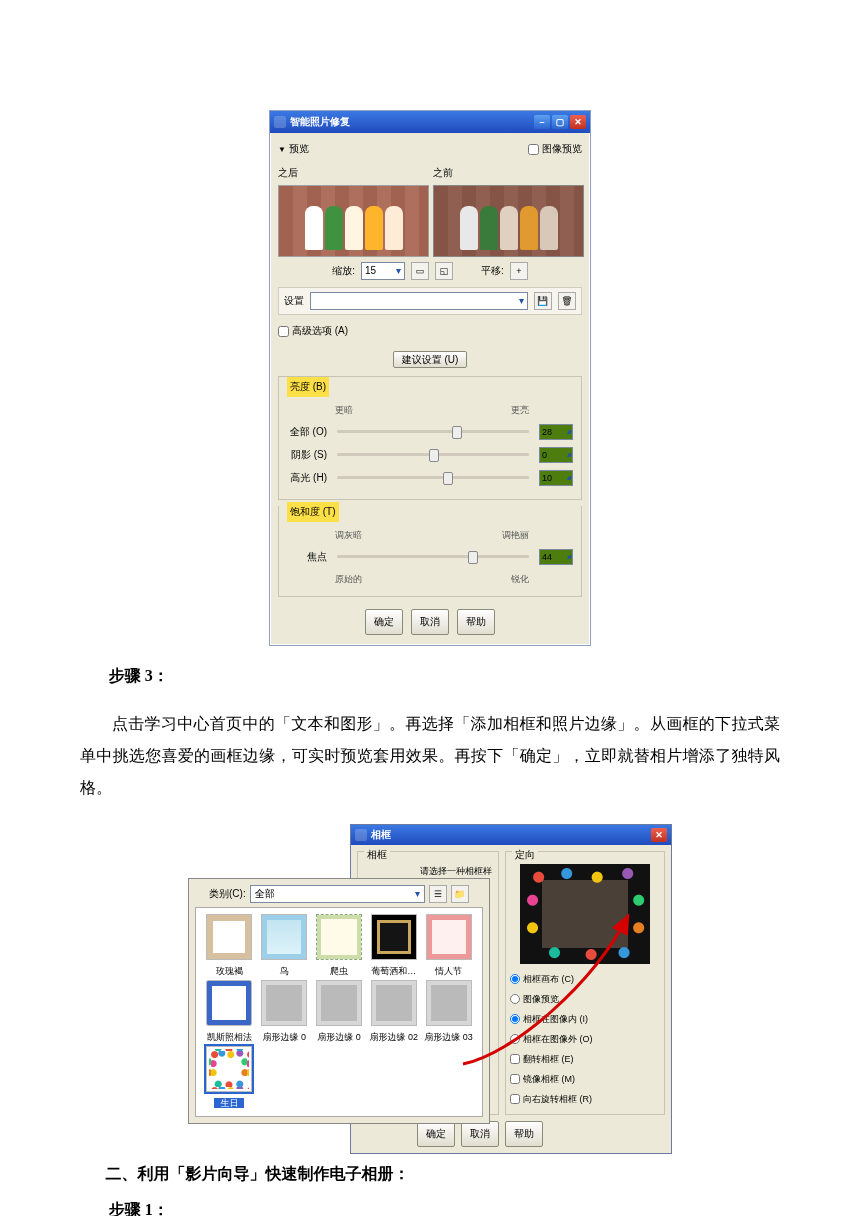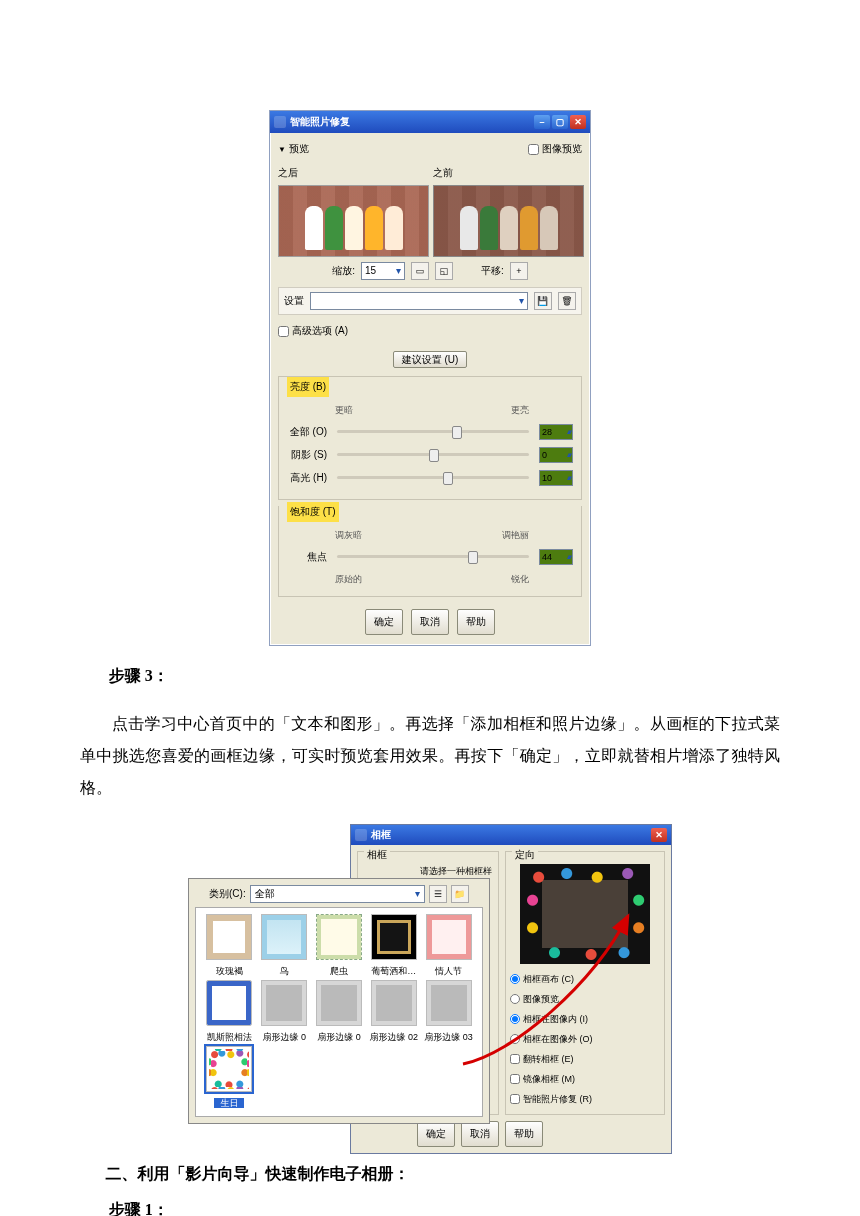--- a/index.html
+++ b/index.html
@@ -403,21 +403,21 @@
           <label class="check-row">
               <input type="checkbox" style="">
               <span>翻转相框 (E)</span>
             </label>
           <label class="check-row">
               <input type="checkbox" style="">
               <span>镜像相框 (M)</span>
             </label>
           <label class="check-row">
               <input type="checkbox" style="">
-              <span>智能照片修复 (R)</span>
+              <span>向右旋转相框 (R)</span>
             </label>
         </div>
       </div>
       <div class="fw-actions">
         <span class="btn">确定</span>
         <span class="btn">取消</span>
         <span class="btn">帮助</span>
       </div>
     </div>
 

